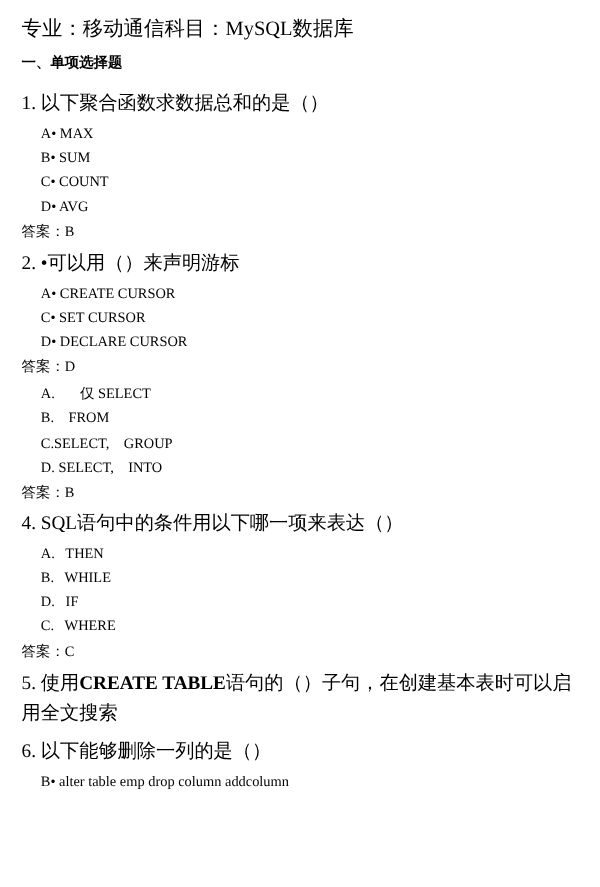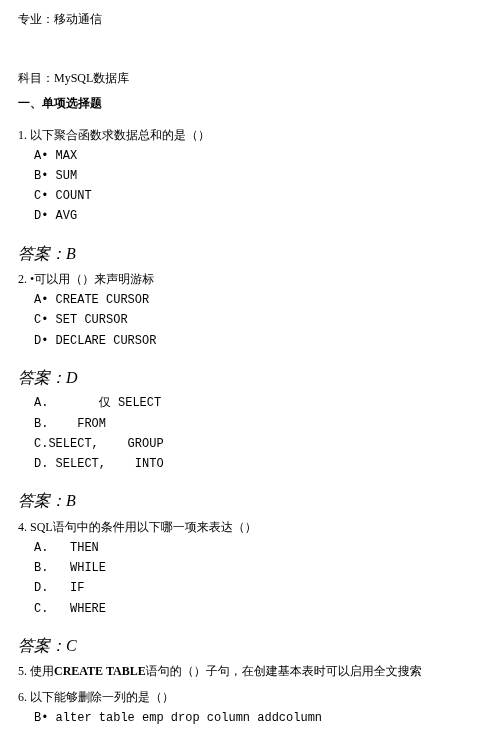--- a/index.html
+++ b/index.html
@@ -12,52 +12,48 @@
       font-size: 12px;
       color: #000;
       background: #fff;
       width: 500px;
       min-height: 739px;
       padding: 10px 18px;
       line-height: 1.6;
     }
     .header-line {
       display: flex;
-      gap: 40px;
       margin-bottom: 6px;
-      font-size: 12px;
-      flex-direction: column;
+      font-size: 17px;
     }
     .section-title {
       font-size: 12px;
       font-weight: bold;
       margin-bottom: 12px;
     }
     .question {
       margin-bottom: 4px;
     }
     .question-text {
-      font-size: 12px;
+      font-size: 16px;
       margin-bottom: 2px;
     }
     .options {
       padding-left: 16px;
       font-size: 12px;
-      font-family: Liberation Mono, monospace;
     }
     .option-row {
       display: flex;
       gap: 8px;
       margin-bottom: 1px;
     }
     .answer-line {
-      font-size: 16px;
-      margin-top: 14px;
+      font-size: 12px;
+      margin-top: 2px;
       margin-bottom: 4px;
-      font-style: italic;
     }
   </style>
 </head>
 <body>
 
 <div>
   <div class="header-line">
     <span>专业：移动通信</span>
     <span>科目：MySQL数据库</span>
   </div>

